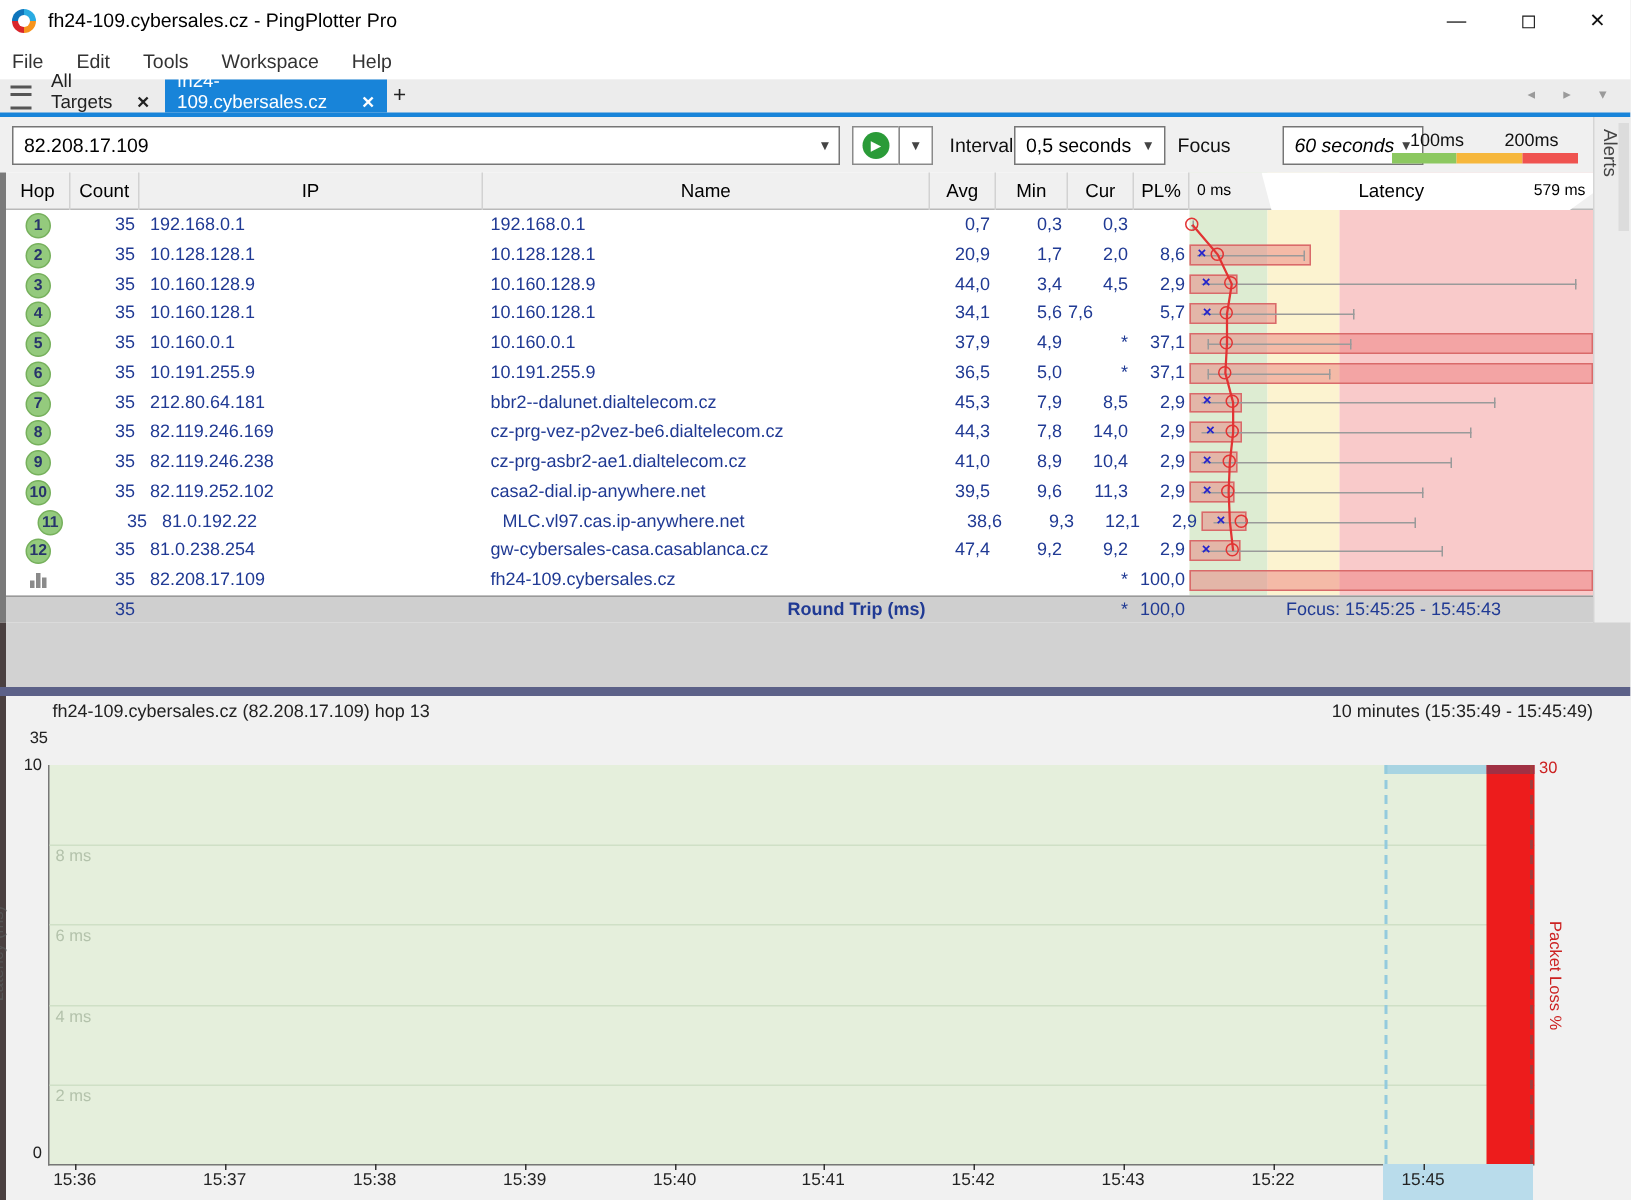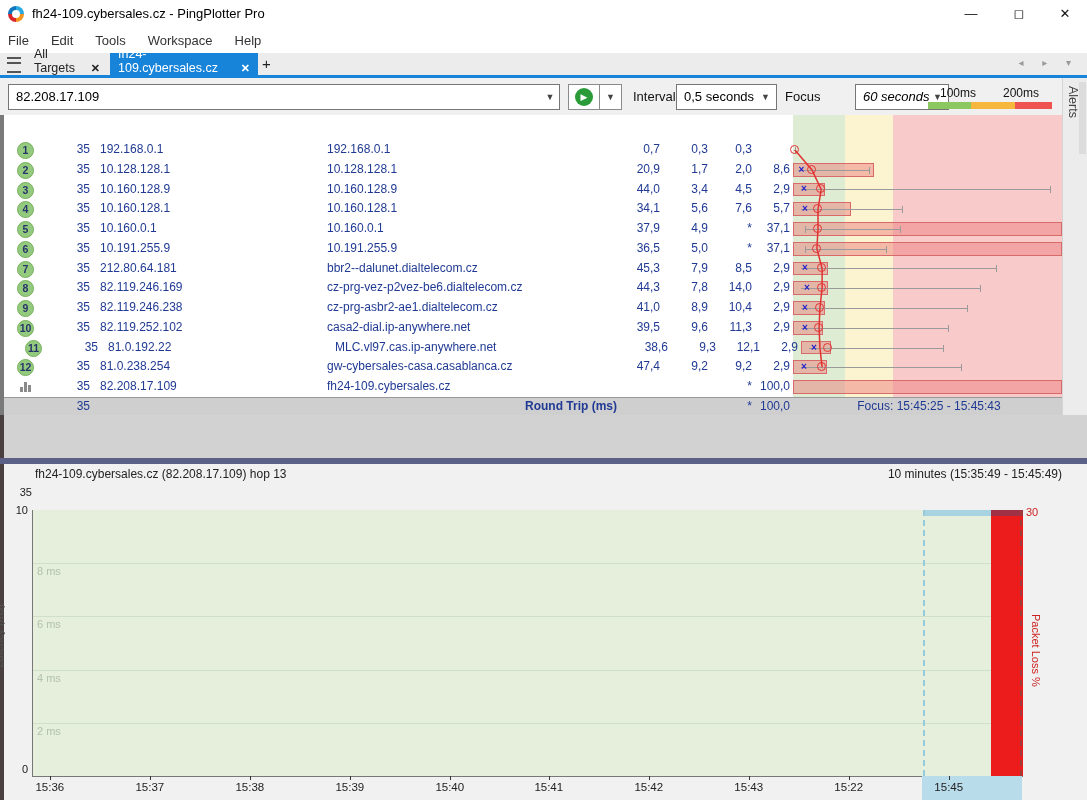--- a/index.html
+++ b/index.html
@@ -180,20 +180,36 @@
   <div class="alerts-txt">Alerts</div>
   <div class="side-scroll"></div>
 </div>
 
 <div class="abs tbl">
   <div class="lat-zones" id="zones-bg" style="left:789px;top:0;width:269px;height:282px;">
       <div style="width: 19.5%; background: rgb(221, 236, 210);"></div>
       <div style="width: 17.5%; background: rgb(252, 243, 208);"></div>
       <div style="width: 63%; background: rgb(249, 202, 202);"></div>
     </div>
+  <div class="thead">
+    <div class="th" style="left:0;width:43px;">Hop</div>
+    <div class="th" style="left:43px;width:46px;">Count</div>
+    <div class="th" style="left:89px;width:229px;">IP</div>
+    <div class="th" style="left:318px;width:298px;">Name</div>
+    <div class="th" style="left:616px;width:44px;">Avg</div>
+    <div class="th" style="left:660px;width:48px;">Min</div>
+    <div class="th" style="left:708px;width:44px;">Cur</div>
+    <div class="th" style="left:752px;width:37px;">PL%</div>
+    <div class="th" style="left:789px;width:269px;border-right:none;">
+      <div class="lat-head-white"></div>
+      <div class="lat-head-lbl" style="left:5px;font-size:10.5px;">0 ms</div>
+      <div class="lat-head-lbl" style="left:0;width:100%;text-align:center;">Latency</div>
+      <div class="lat-head-lbl" style="right:5px;font-size:10.5px;">579 ms</div>
+    </div>
+  </div>
   <div class="rows" id="rows">
       <div class="row" style="top: 0px;">
         <div class="cell" style="left: 0px; width: 43px; text-align: center;"><span class="hop-circle">1</span></div>
         <div class="cell" style="left: 43px; width: 43px; text-align: right;">35</div>
         <div class="cell" style="left: 96px; width: 215px; text-align: left;">192.168.0.1</div>
         <div class="cell" style="left: 323px; width: 290px; text-align: left;">192.168.0.1</div>
         <div class="cell" style="left: 616px; width: 40px; text-align: right;">0,7</div>
         <div class="cell" style="left: 660px; width: 44px; text-align: right;">0,3</div>
         <div class="cell" style="left: 708px; width: 40px; text-align: right;">0,3</div>
         <div class="cell" style="left: 752px; width: 34px; text-align: right;"></div>
@@ -240,21 +256,21 @@
           <div class="avg-dot" style="left: 10.5%;"></div>
         </div>
       </div>
       <div class="row" style="top: 59.3077px;">
         <div class="cell" style="left: 0px; width: 43px; text-align: center;"><span class="hop-circle">4</span></div>
         <div class="cell" style="left: 43px; width: 43px; text-align: right;">35</div>
         <div class="cell" style="left: 96px; width: 215px; text-align: left;">10.160.128.1</div>
         <div class="cell" style="left: 323px; width: 290px; text-align: left;">10.160.128.1</div>
         <div class="cell" style="left: 616px; width: 40px; text-align: right;">34,1</div>
         <div class="cell" style="left: 660px; width: 44px; text-align: right;">5,6</div>
-        <div class="cell" style="left: 708px; width: 40px; text-align: right;">7,6</div>
+        <div class="cell" style="left: 708px; width: 40px; ">7,6</div>
         <div class="cell" style="left: 752px; width: 34px; text-align: right;">5,7</div>
         <div class="cell latcell" style="left: 789px; width: 269px;">
           <div class="lat-bar" style="width: 21.5%;"></div>
           <div class="whisker" style="left: 3%; width: 38%;">
             <div class="wtick" style="right: 0px;"></div>
           </div>
           <div class="cur-x" style="left: 4.8%;">×</div>
           <div class="avg-dot" style="left: 9.3%;"></div>
         </div>
       </div>

